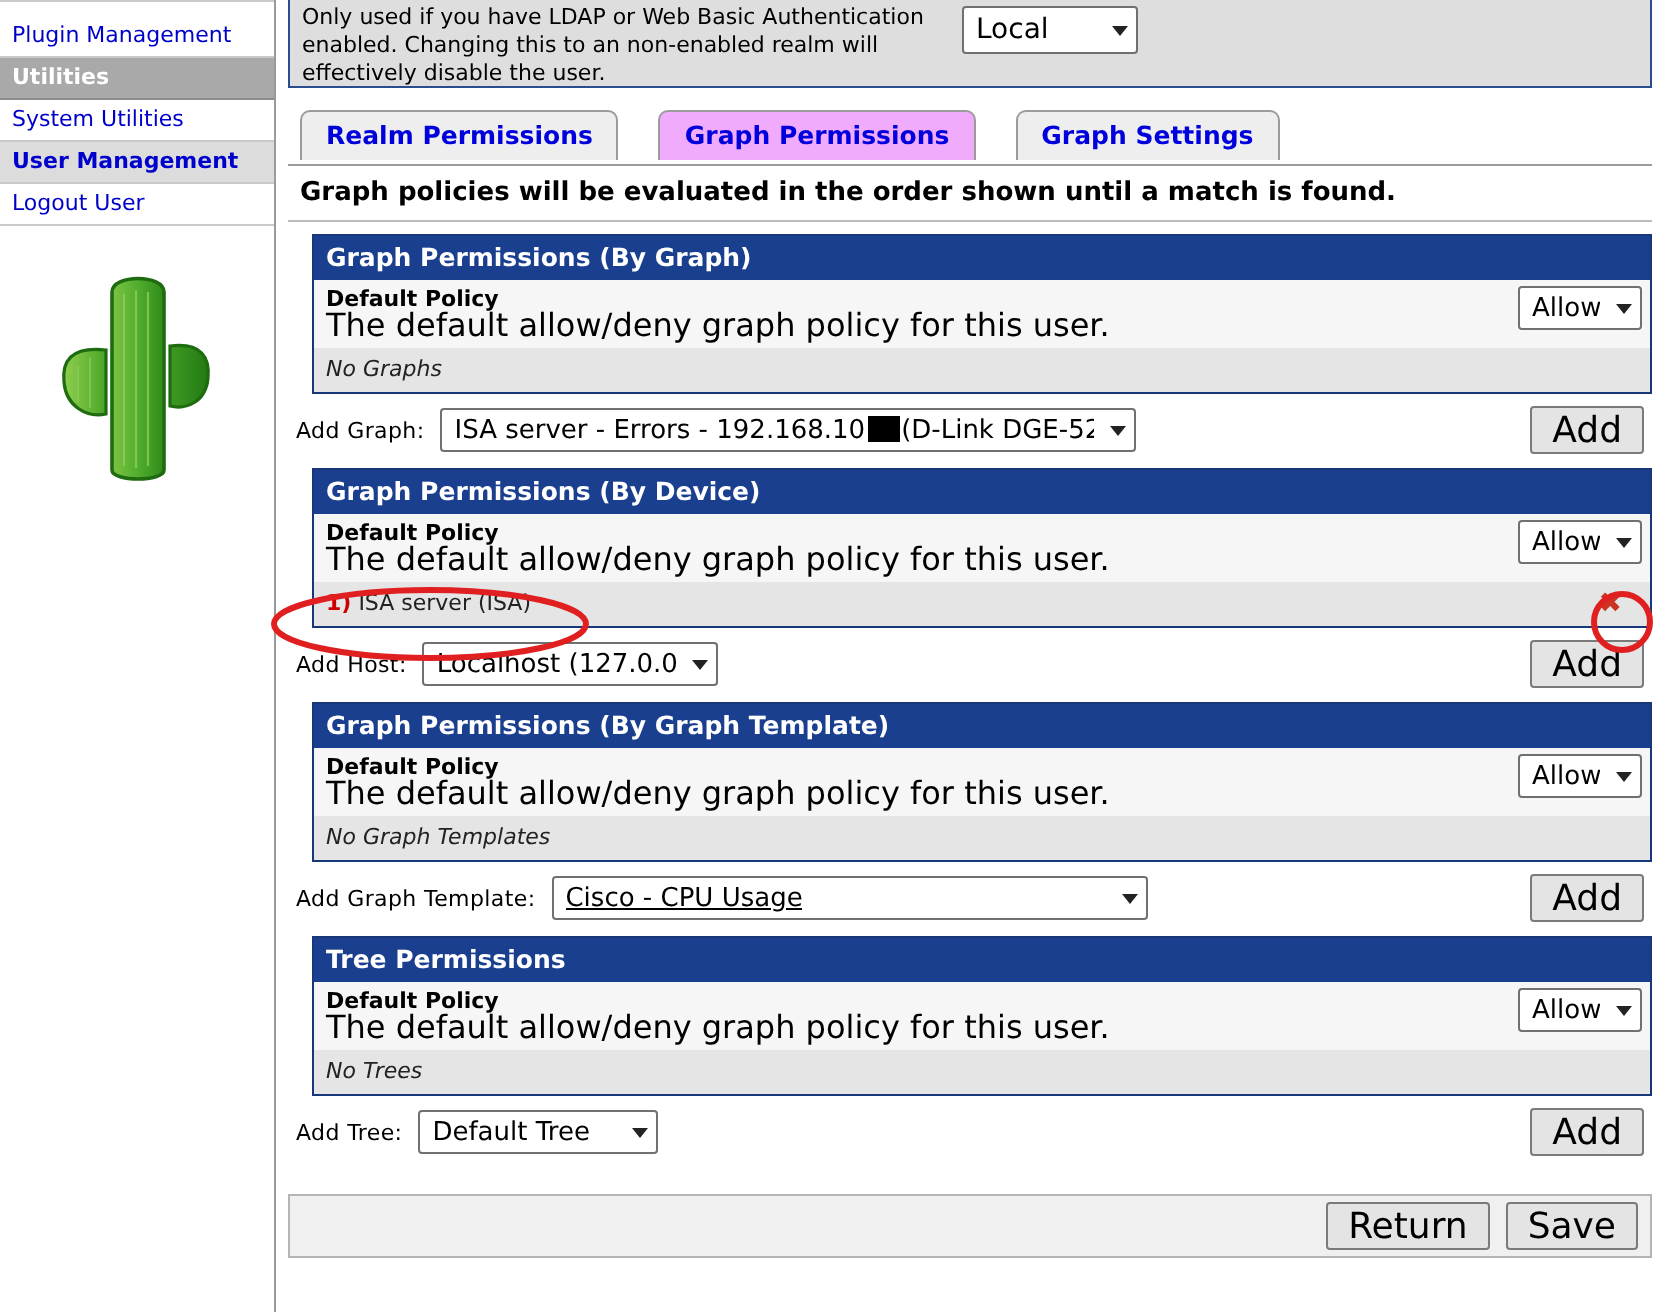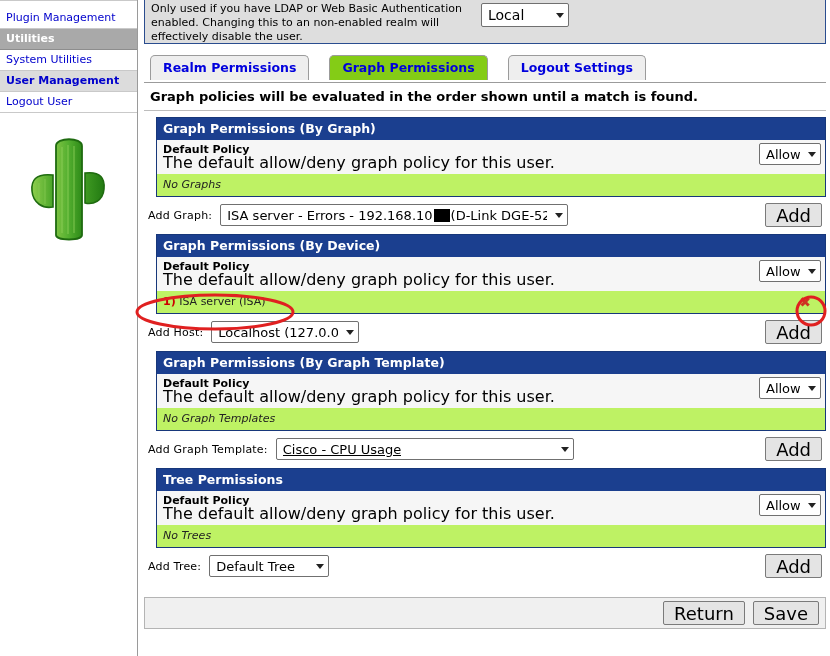--- a/index.html
+++ b/index.html
@@ -138,21 +138,21 @@
     color: #0000dd;
     background: #eeeeee;
     border: 1px solid #9b9b9b;
     border-bottom: none;
     border-radius: 5px 5px 0 0;
     padding: 4px 12px 4px 12px;
     height: 25px;
     line-height: 16px;
     white-space: nowrap;
   }
-  .tab.active { background: #84cc16; }
+  .tab.active { background: #f0abfc; }
 
   .policy-note {
     font-size: 13px;
     font-weight: bold;
     color: #000;
     padding: 6px 0 6px 6px;
     border-bottom: 1px solid #bdbdbd;
     margin-bottom: 6px;
   }
 
@@ -183,21 +183,21 @@
     font-weight: bold;
     color: #000;
     line-height: 13px;
   }
   .row-desc {
     font-size: 16px;
     color: #000;
     line-height: 13px;
   }
   .panel-sub {
-    background: #bef264;
+    background: #e5e5e5;
     font-size: 11px;
     font-style: italic;
     color: #222;
     padding: 4px 6px 5px 6px;
     min-height: 20px;
     display: flex;
     align-items: flex-end;
     justify-content: space-between;
   }
   .item-index { color: #cc0000; font-weight: bold; font-style: normal; }
@@ -339,21 +339,21 @@
     </div>
 
     <div class="tabbar">
       <div class="tab">
         <span>Realm Permissions</span>
       </div>
       <div class="tab active">
         <span>Graph Permissions</span>
       </div>
       <div class="tab">
-        <span>Logout Settings</span>
+        <span>Graph Settings</span>
       </div>
     </div>
 
     <div class="policy-note">Graph policies will be evaluated in the order shown until a match is found.</div>
 
     <div class="panel">
       <div class="panel-title">Graph Permissions (By Graph)</div>
       <div class="panel-row">
         <div class="rowtext">
           <div class="row-title">Default Policy</div>

